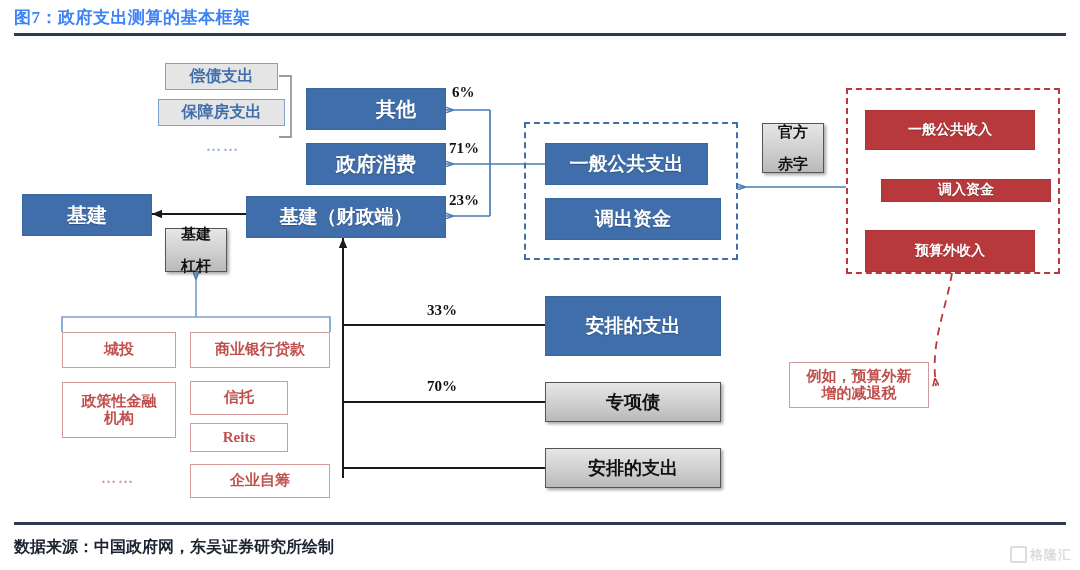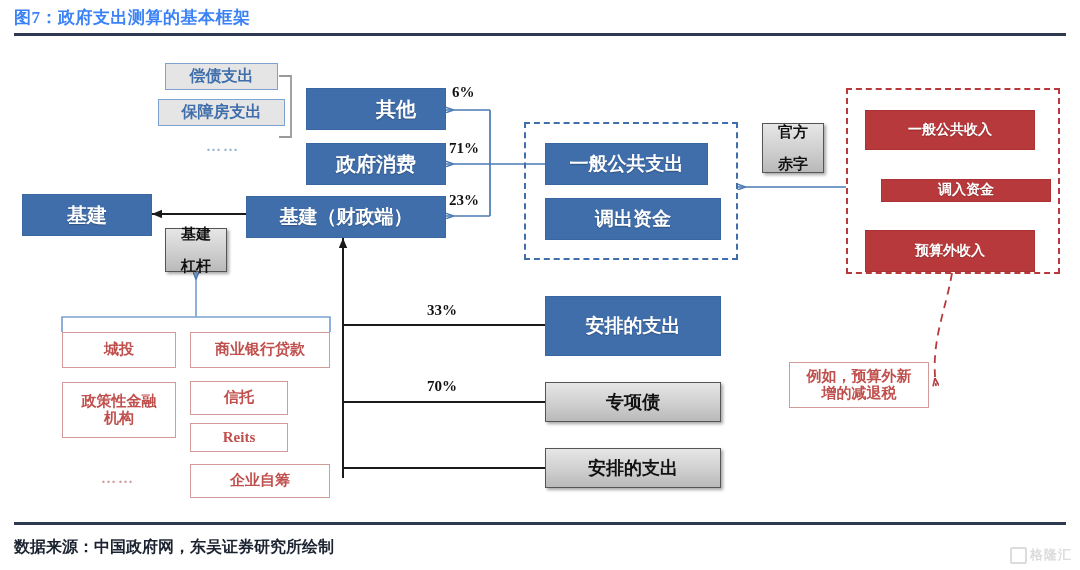--- a/index.html
+++ b/index.html
@@ -35,21 +35,21 @@
   .gray-solid.tiny{font-size:15px;line-height:1.1;}
 
   .dots{position:absolute;color:#9bb4d4;font-size:15px;letter-spacing:2px;
         font-weight:700;}
   .dots.red{color:#d49b99;}
 
   .pct{position:absolute;font-size:15px;font-weight:bold;color:#111;
        font-family:"Liberation Serif",serif;}
 
   #watermark{position:absolute;right:8px;bottom:6px;font-size:13px;color:#dcdcdc;
-             font-weight:700;letter-spacing:1px;display:flex;align-items:flex-end;gap:3px;}
+             font-weight:700;letter-spacing:1px;display:flex;align-items:flex-start;gap:3px;}
   #watermark .wm-mark{display:inline-block;width:13px;height:13px;
              border:2px solid #dcdcdc;border-radius:2px;}
 
   svg#wires{position:absolute;left:0;top:0;width:1080px;height:570px;
             pointer-events:none;}
 </style>
 </head>
 <body>
 
 <div id="fig-title">图7：政府支出测算的基本框架</div>

